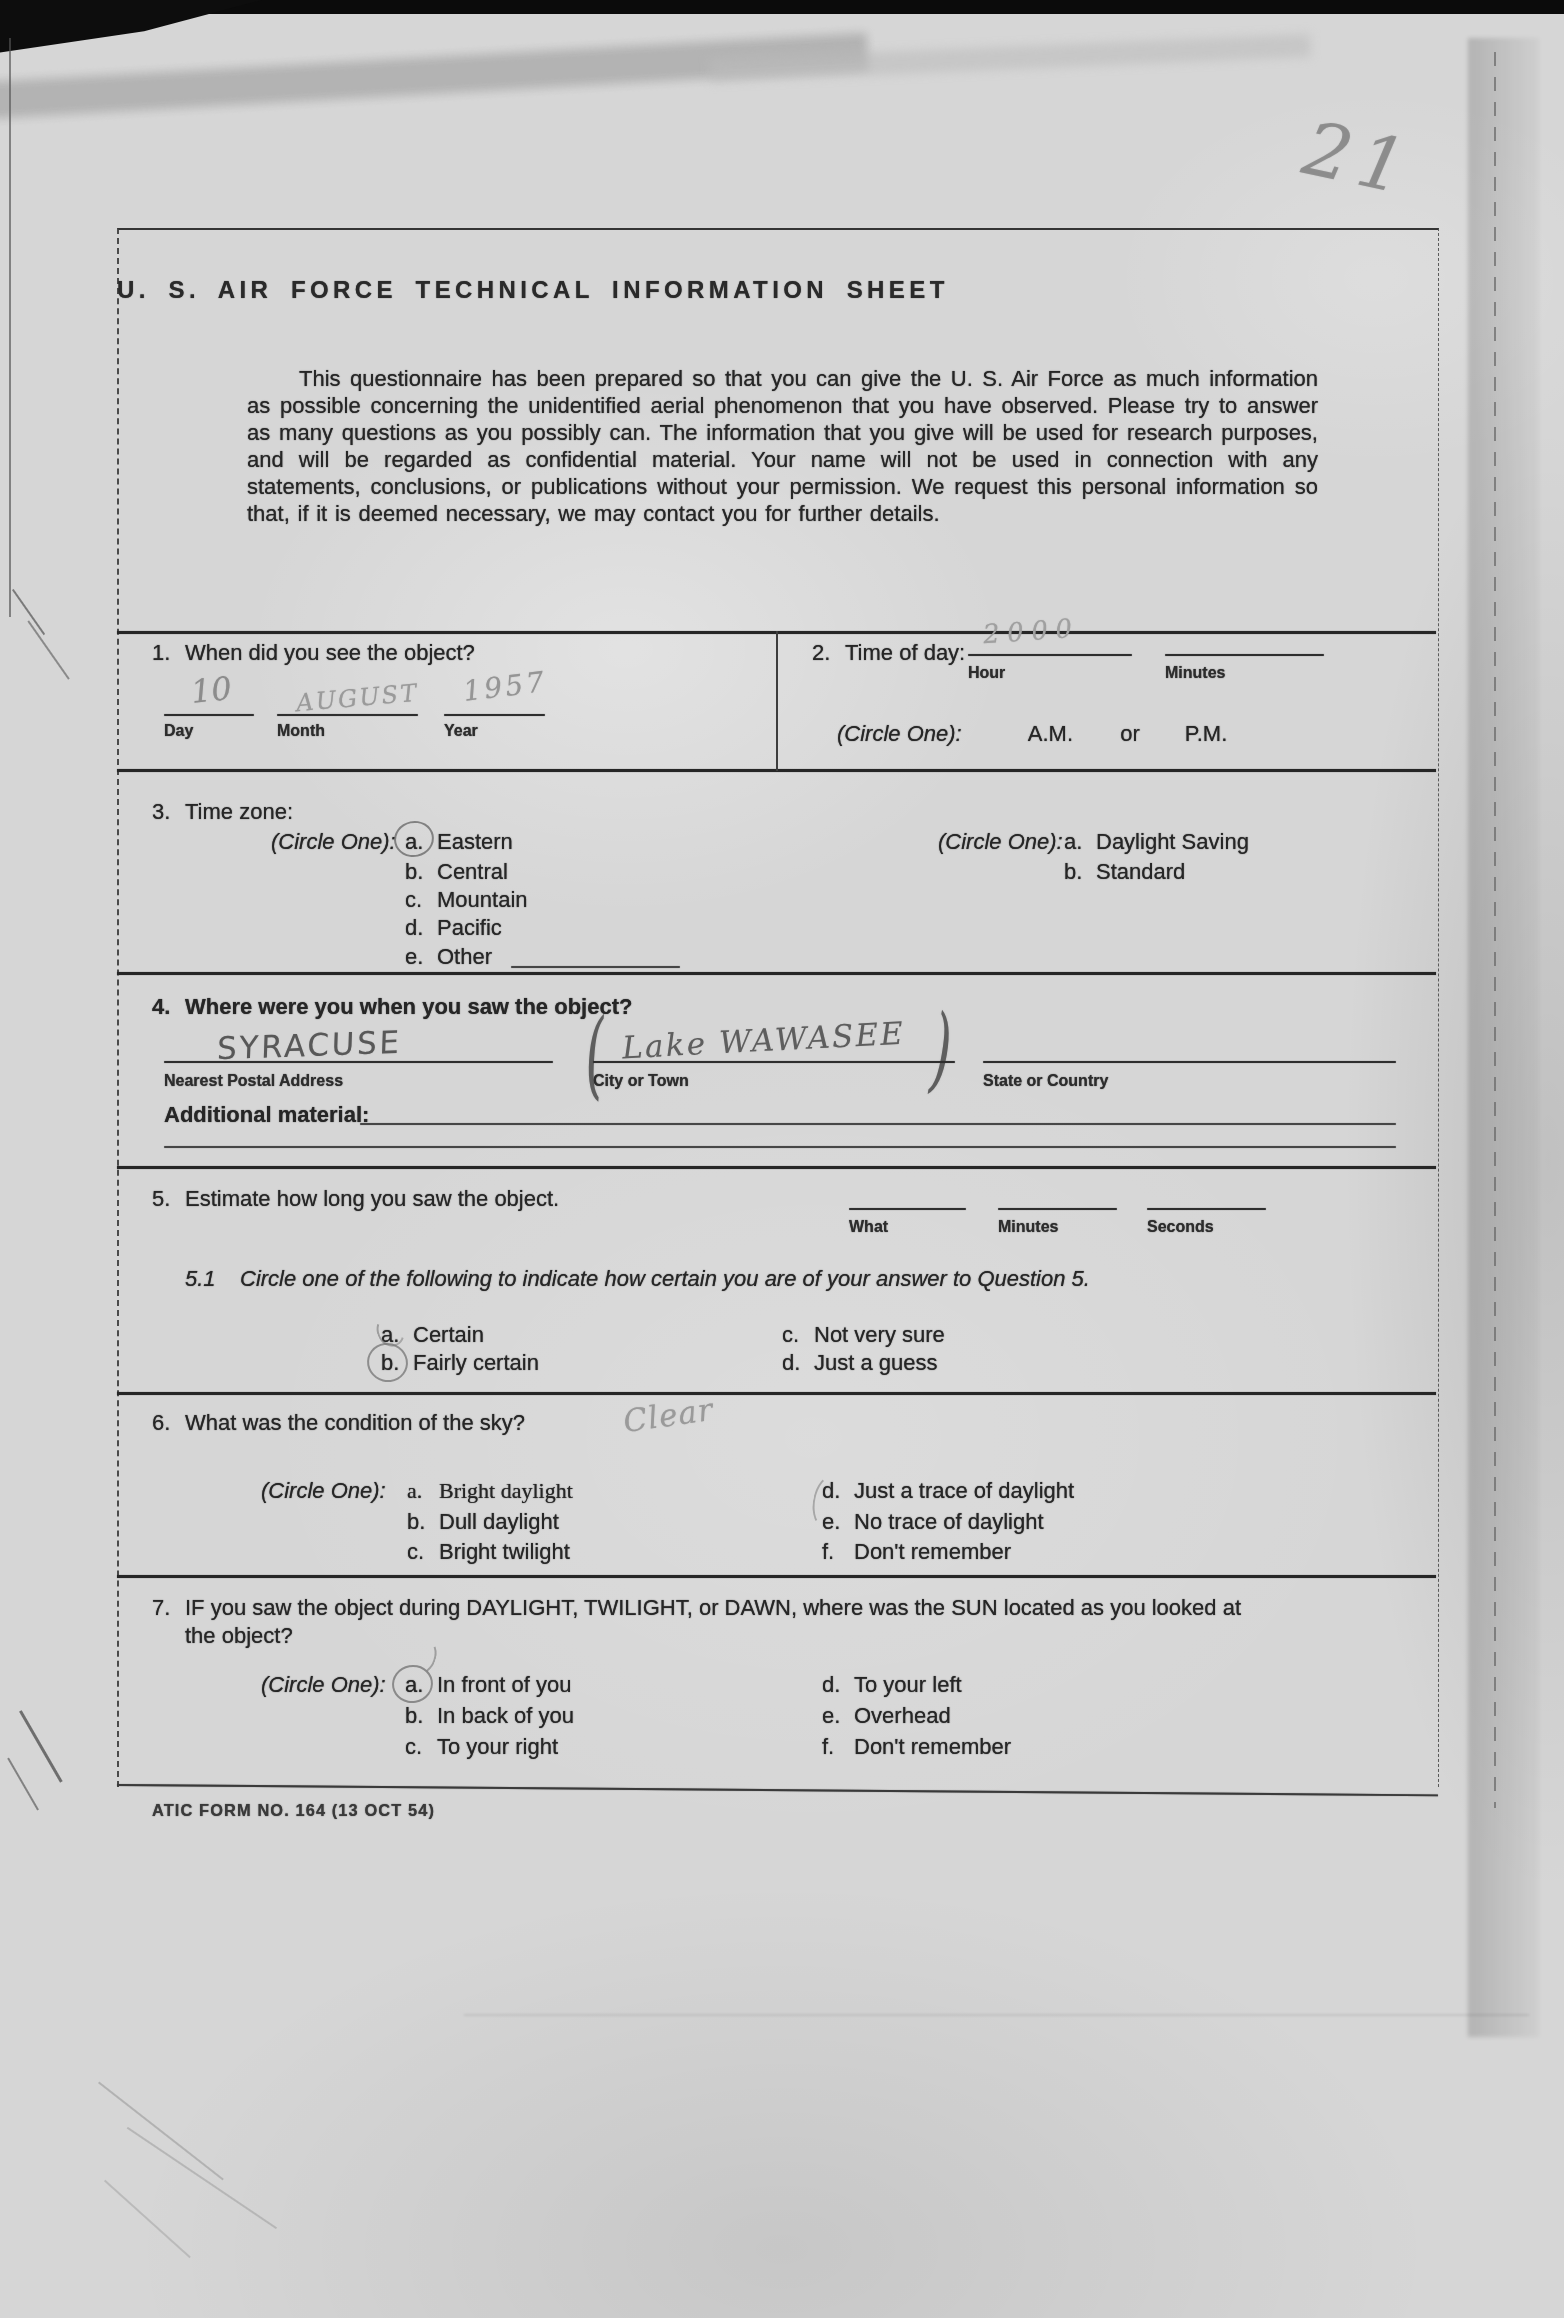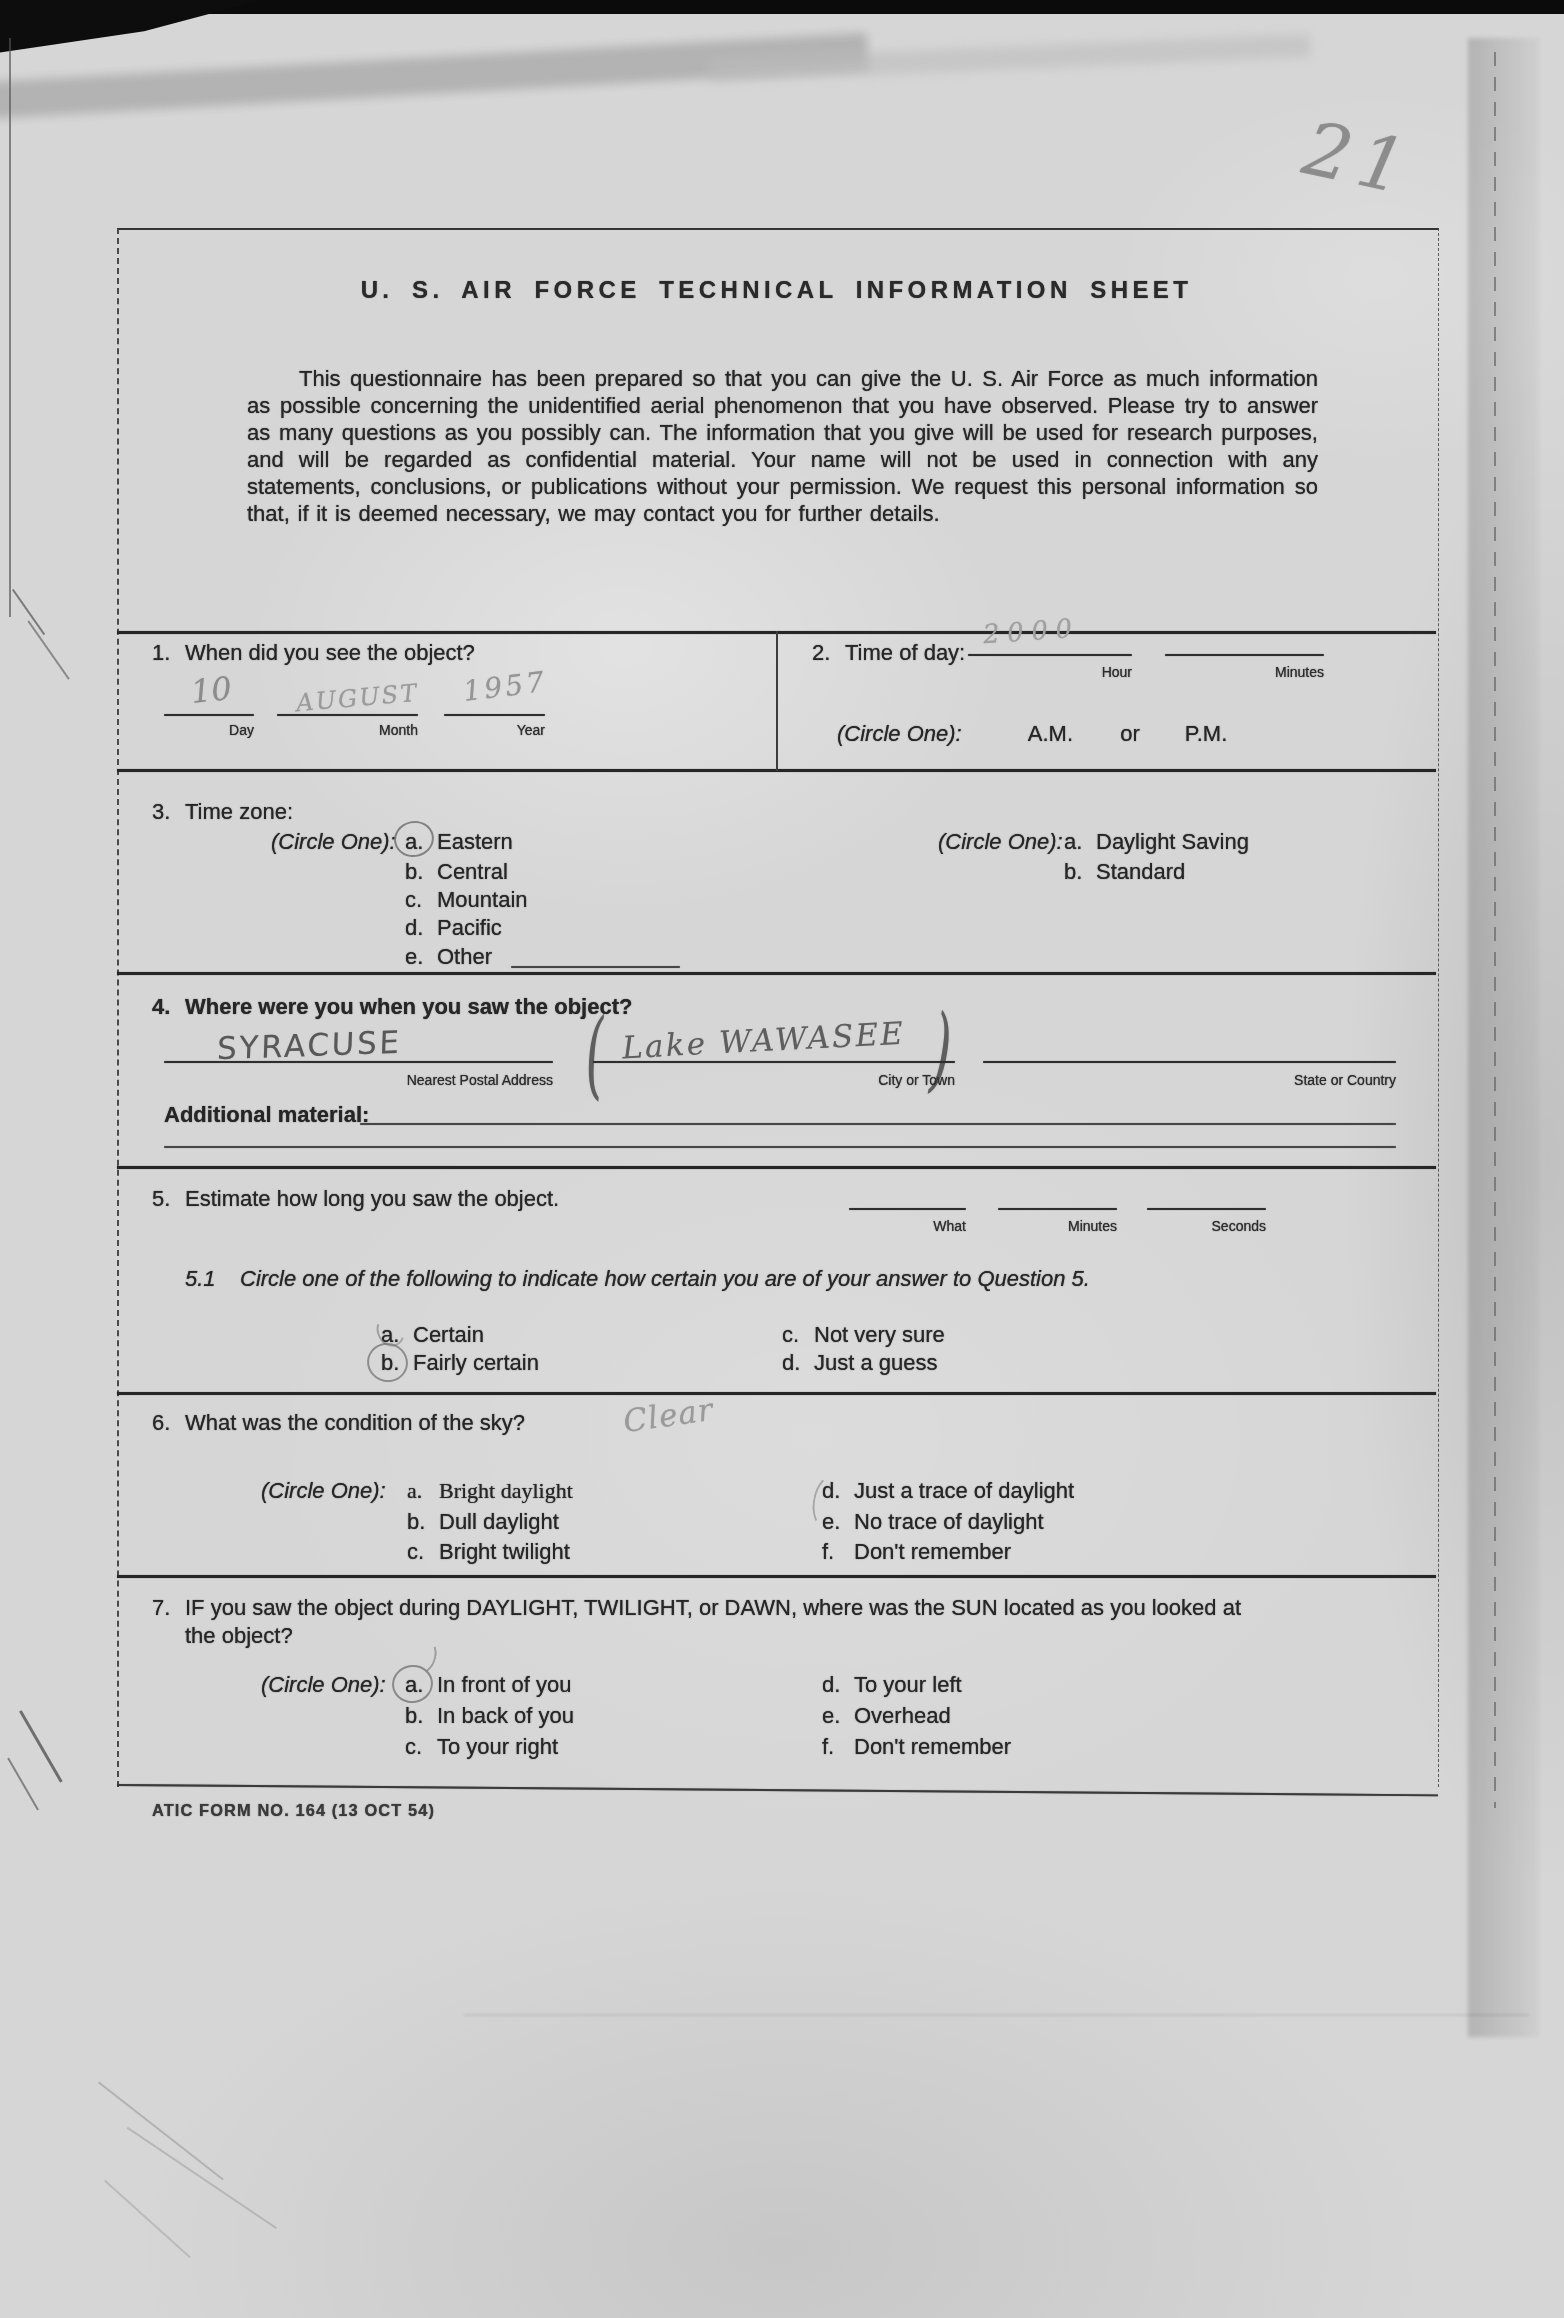--- a/index.html
+++ b/index.html
@@ -11,22 +11,22 @@
       radial-gradient(ellipse 765px 546px at 52% 62%, rgba(255,255,255,.14), transparent 75%),
       radial-gradient(ellipse 382px 273px at 88% 12%, rgba(255,255,255,.18), transparent 70%),
       radial-gradient(ellipse 874px 492px at 50% 97%, rgba(0,0,0,.07), transparent 75%),
       radial-gradient(ellipse 273px 983px at 99% 50%, rgba(0,0,0,.10), transparent 75%);
     font-family:"Liberation Sans",sans-serif;
   }
   .t{position:absolute;color:#262626;white-space:nowrap;
      text-shadow:0 0 0.9px rgba(35,35,35,.75), 0 0 1.6px rgba(60,60,60,.25);}
   .q{font-size:22px;}
   .qnum{display:inline-block;min-width:33px;}
-  .small{font-size:14px;text-align:right;color:#2d2d2d;}
-  .title{font-size:24px;font-weight:bold;letter-spacing:4.4px;word-spacing:7.6px;text-align:center;color:#2a2a2a;
+  .small{font-size:16px;text-align:left;color:#2d2d2d;font-weight:bold;}
+  .title{font-size:24px;font-weight:bold;letter-spacing:4.4px;word-spacing:7.6px;text-align:left;color:#2a2a2a;
          text-shadow:0 0 1.1px rgba(40,40,40,.8);}
   .para{font-size:22px;line-height:27px;width:1071px;white-space:normal;text-align:justify;text-indent:52px;word-spacing:1.6px;}
   .rule{position:absolute;height:2.2px;background:#2e2e2e;box-shadow:0 0 1.1px rgba(20,20,20,.55);border-radius:1.1px;}
   .rule.thin{height:1.6px;opacity:.85;}
   .divider{position:absolute;left:117px;width:1319px;height:2.7px;background:#262626;box-shadow:0 0 1.1px rgba(0,0,0,.6);}
   .divider.dbl{box-shadow:0 -4.9px 0 -1.6px rgba(45,45,45,.55), 0 0 1.1px rgba(0,0,0,.6);}
   .opt{font-size:22px;}
   .opt .letter{display:inline-block;width:32px;}
   .hw{position:absolute;font-family:"DejaVu Serif",serif;font-style:italic;color:#8c8c8c;white-space:nowrap;
       text-shadow:0 0 1.1px rgba(120,120,120,.4);}

